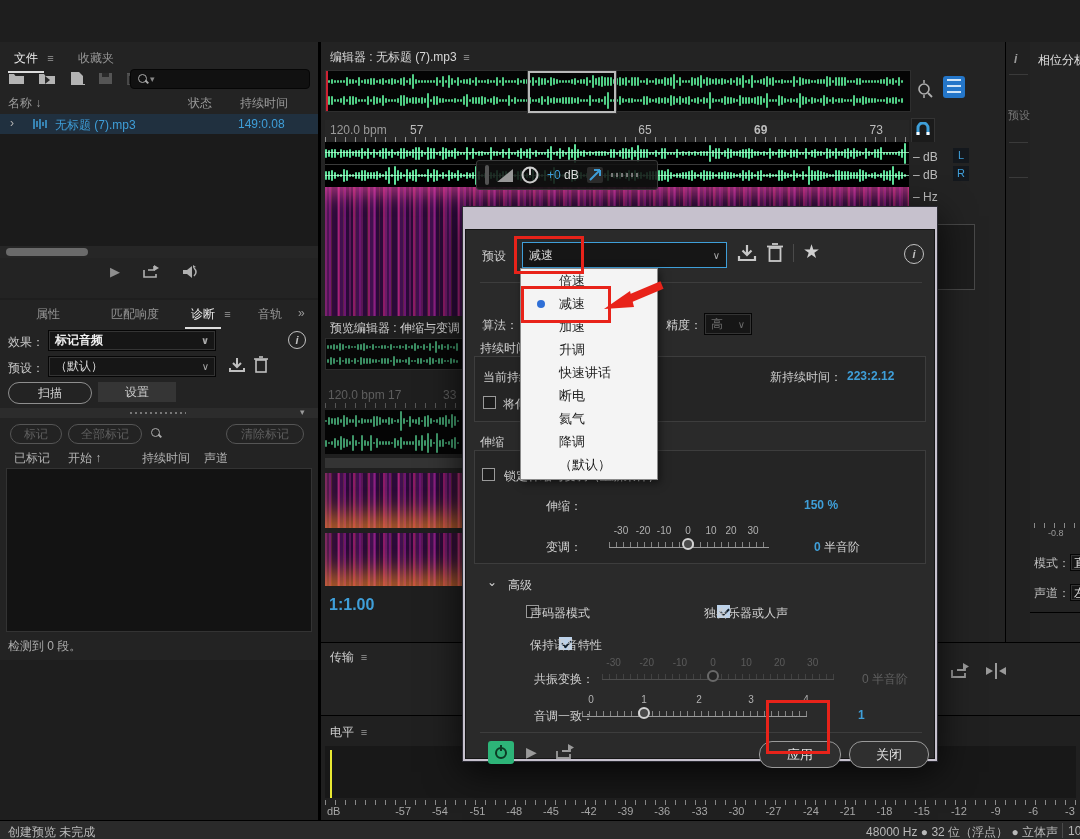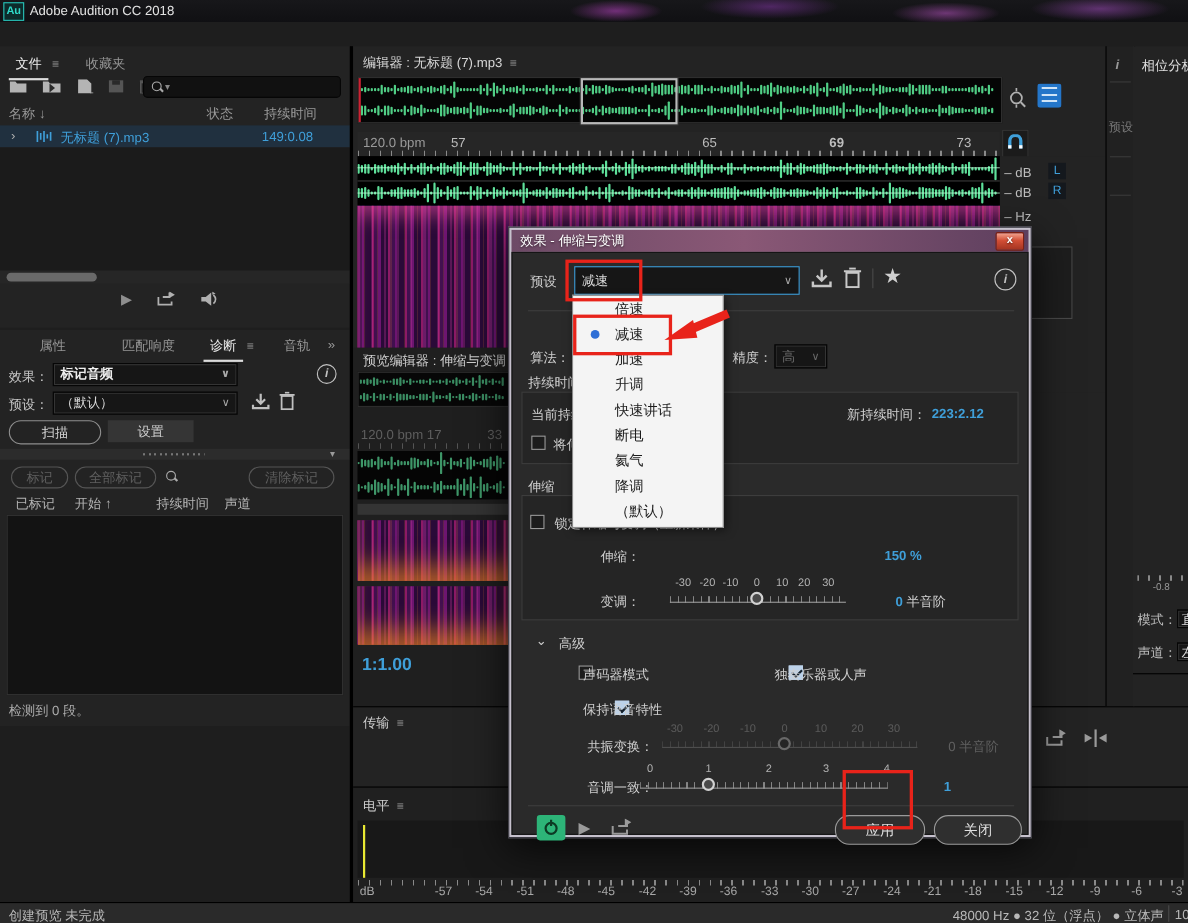--- a/index.html
+++ b/index.html
@@ -89,24 +89,20 @@
   .icon-search::after{content:'';position:absolute;left:8px;top:8px;width:4px;height:1.5px;
      background:#aaa;transform:rotate(45deg);}
   .info-circ{display:inline-block;width:16px;height:16px;border:1px solid #c2c2c2;border-radius:50%;
      color:#c2c2c2;text-align:center;line-height:16px;font-size:11px;font-style:italic;font-weight:bold;}
 </style>
 </head>
 <body>
 
 <div id="app">
 
-  <div id="titlebar" class="abs">
-    <div id="au-badge" class="abs">Au</div>
-    <div id="win-title" class="abs">Adobe Audition CC 2018</div>
-  </div>
 
 
   <div class="abs panel" style="left:0;top:42px;width:318px;height:256px;">
     <div class="abs" style="left:8px;top:4px;">
       <span class="tab active">文件</span>
       <span class="hmenu">≡</span>
     </div>
     <div class="abs tab" style="left:72px;top:4px;">收藏夹</div>
 
     <div class="abs" style="left:8px;top:30px;display:flex;gap:13px;align-items:center;">
@@ -1042,20 +1038,35 @@
           <i style="height:56%;background:#5ee09a;opacity:1"></i>
           <i style="height:90%;background:#5ee09a;opacity:1"></i>
           <i style="height:21%;background:#5ee09a;opacity:1"></i>
           <i style="height:45%;background:#5ee09a;opacity:1"></i>
           <i style="height:31%;background:#5ee09a;opacity:1"></i>
           <i style="height:15%;background:#5ee09a;opacity:1"></i>
         </div>
       <div class="abs" style="left:0;top:33px;width:584px;height:1px;background:#bfffd9;opacity:.7;"></div>
     </div>
 
+    <div class="abs" style="left:155px;top:118px;width:182px;height:30px;background:rgba(18,18,18,.88);border:1px solid #3a3a3a;border-radius:3px;display:flex;align-items:center;gap:8px;padding:0 8px;box-sizing:border-box;z-index:5;">
+      <div style="width:4px;height:20px;background:#555;border-radius:2px;"></div>
+      <svg width="16" height="13">
+          <polygon points="0,13 16,13 16,0" fill="#9a9a9a"></polygon>
+        </svg>
+      <svg width="18" height="18">
+          <circle cx="9" cy="9" r="7.5" fill="none" stroke="#cfcfcf" stroke-width="2"></circle>
+          <line x1="9" y1="9" x2="9" y2="2" stroke="#cfcfcf" stroke-width="2"></line>
+        </svg>
+      <span><span class="blue">+0</span> <span style="color:#ddd;">dB</span></span>
+      <svg width="14" height="14" style="background:#2c2c2c;border-radius:2px;padding:1px;">
+          <path d="M2 12L12 2M12 2h-6M12 2v6" stroke="#3f9fd9" stroke-width="2" fill="none"></path>
+        </svg>
+      <div style="width:28px;height:4px;background:repeating-linear-gradient(90deg,#777 0 2px,transparent 2px 5px);"></div>
+    </div>
 
     <div class="abs spectro top-bright" style="left:4px;top:145px;width:584px;height:170px;"></div>
 
     <div class="abs" style="left:588px;top:100px;width:96px;height:215px;background:#232323;">
       <span class="abs" style="left:4px;top:8px;color:#bdbdbd;"><span>–</span> <span>dB</span></span>
       <span class="abs" style="left:4px;top:26px;color:#bdbdbd;"><span>–</span> <span>dB</span></span>
       <div class="abs" style="left:44px;top:6px;width:16px;height:15px;background:#14181d;color:#3f9fd9;text-align:center;font-size:11px;line-height:15px;">L</div>
       <div class="abs" style="left:44px;top:24px;width:16px;height:15px;background:#14181d;color:#3f9fd9;text-align:center;font-size:11px;line-height:15px;">R</div>
       <span class="abs" style="left:4px;top:48px;color:#bdbdbd;"><span>–</span> <span>Hz</span></span>
       <div class="abs" style="left:28px;top:82px;width:36px;height:64px;border:1px solid #484848;background:#1d1d1d;"></div>
@@ -1340,24 +1351,20 @@
   </div>
 
   <div class="abs clip" style="left:0;top:820px;width:1080px;height:19px;background:#2a2a2a;border-top:1px solid #000;">
     <span class="abs" style="left:8px;top:3px;color:#b8b8b8;">创建预览 未完成</span>
     <span class="abs" style="right:22px;top:3px;color:#b8b8b8;">48000 Hz ● 32 位（浮点） ● 立体声</span>
     <span class="abs" style="left:1062px;top:2px;width:1px;height:15px;background:#4a4a4a;"></span>
     <span class="abs" style="left:1068px;top:3px;color:#b8b8b8;">109</span>
   </div>
 
   <div id="dialog" class="abs">
-    <div id="dlg-title">
-      <span>效果 - 伸缩与变调</span>
-      <div id="dlg-close">x</div>
-    </div>
     <div id="dlg-body">
       
       <span class="dlg-label" style="left:16px;top:18px;">预设</span>
       <div class="abs combo" style="left:56px;top:12px;width:205px;height:26px;border:1px solid #3f9fd9;box-shadow:none;">
         <span>减速</span>
         <span class="chev">∨</span>
       </div>
       <svg class="abs" style="left:271px;top:14px;" width="20" height="18">
           <path d="M10 1v9M5.5 6.5L10 11l4.5-4.5" stroke="#c8c8c8" stroke-width="2.2" fill="none"></path>
           <path d="M2 12v4h16v-4" stroke="#c8c8c8" stroke-width="2.2" fill="none"></path>

